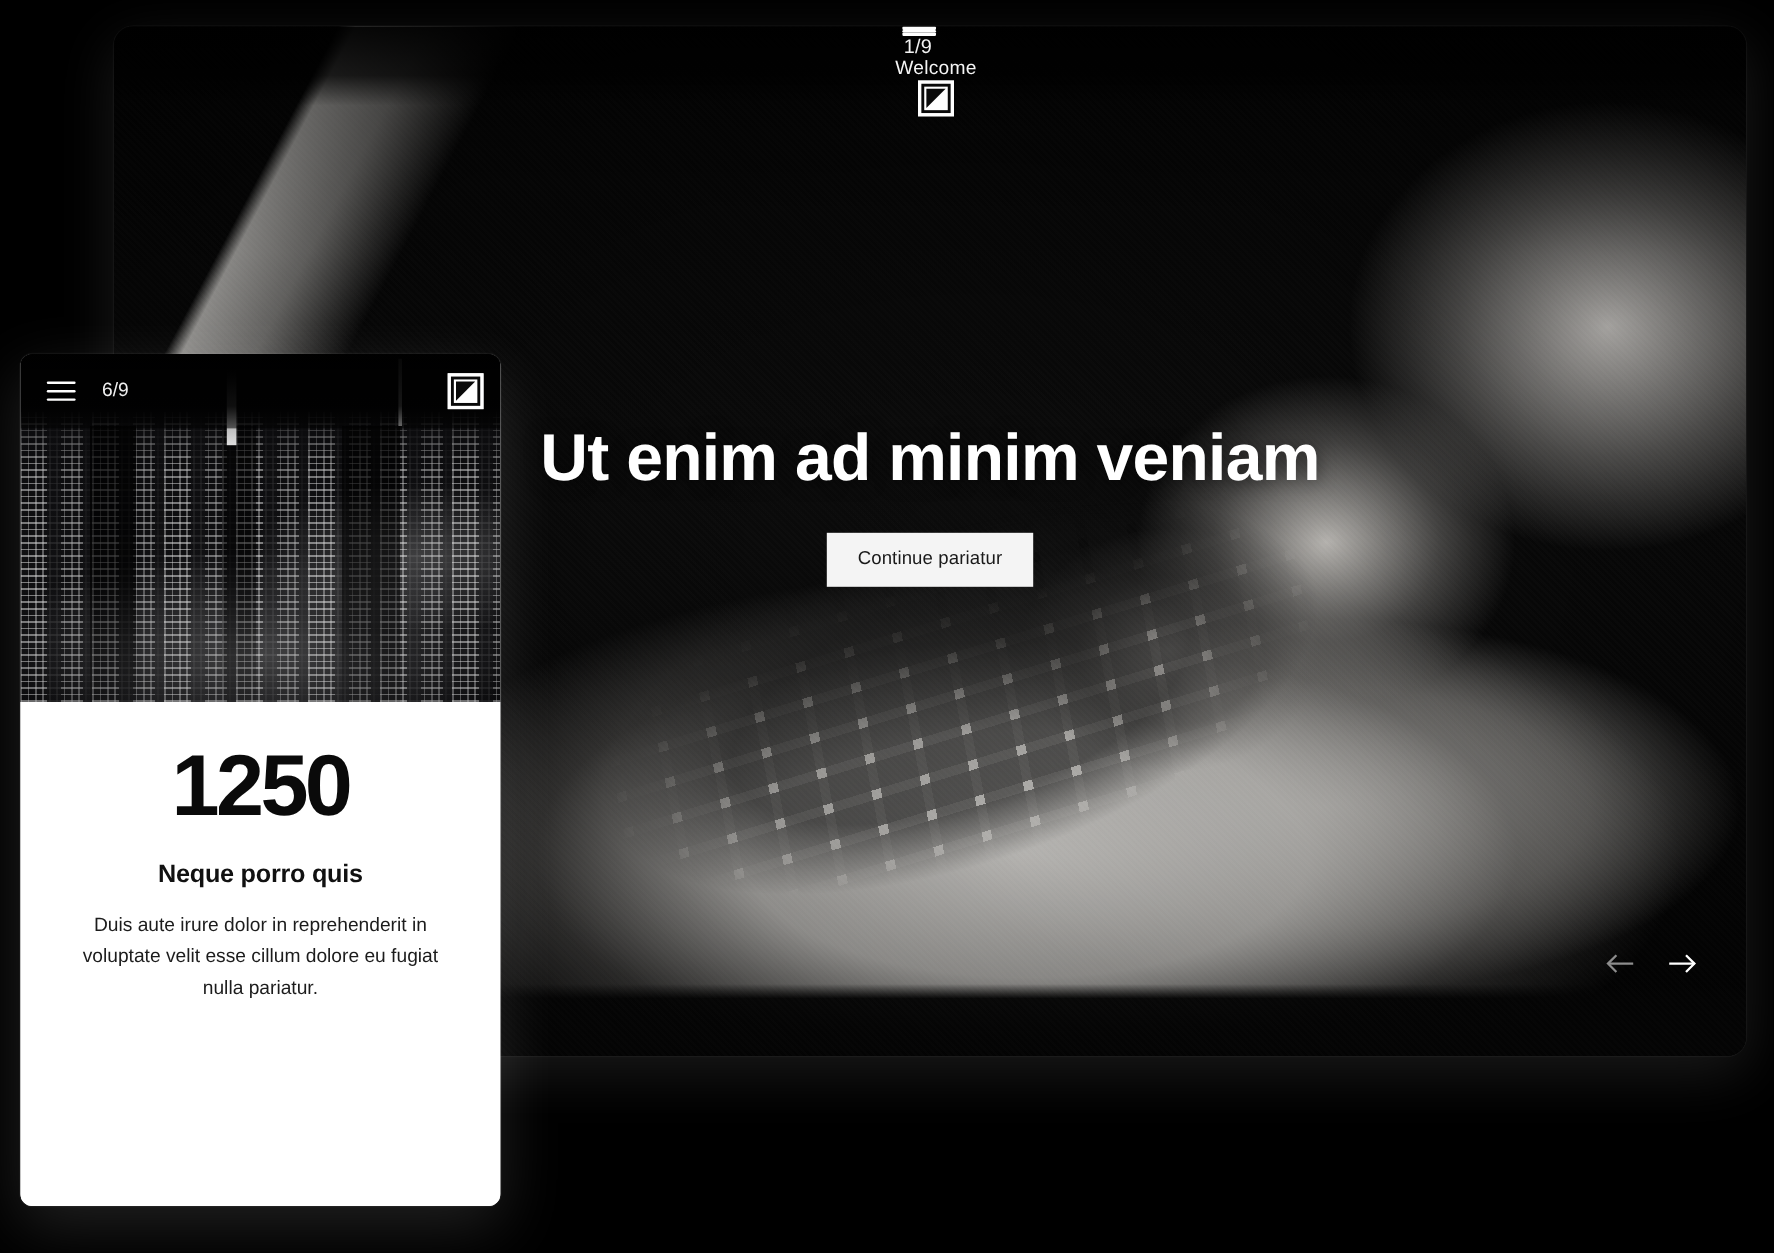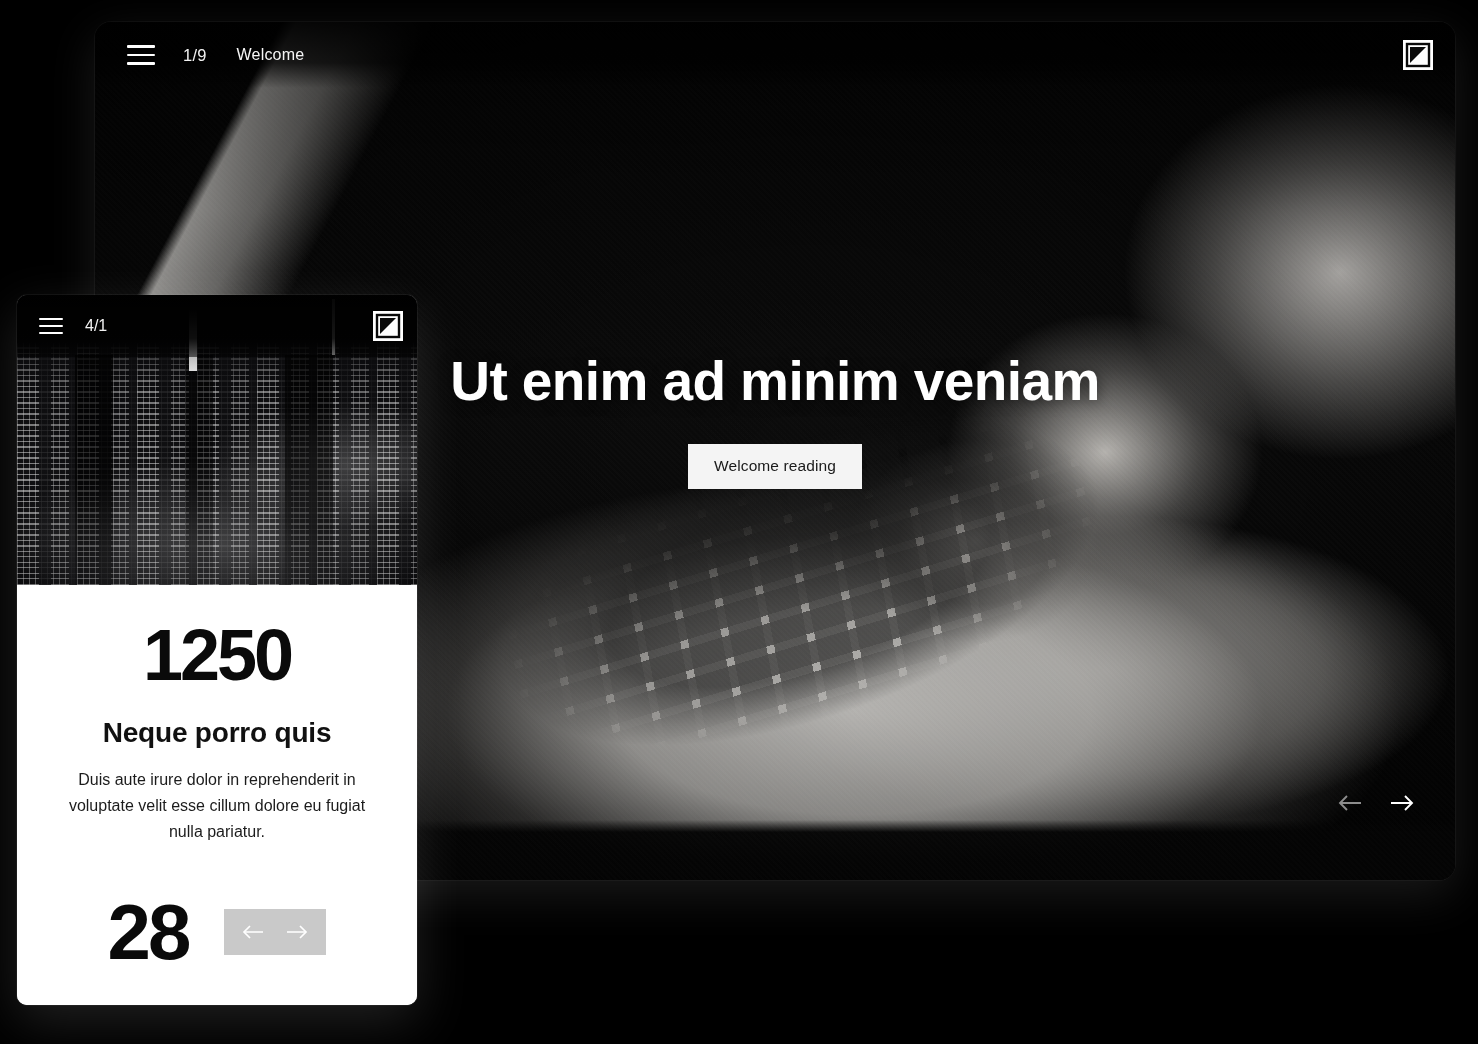--- a/index.html
+++ b/index.html
@@ -90,20 +90,21 @@
   .topbar {
     position: absolute;
     left: 0; top: 0;
     width: 100%;
     height: 66px;
     display: flex;
     align-items: center;
     padding: 0 22px 0 32px;
     z-index: 6;
     background: linear-gradient(180deg, rgba(0,0,0,0.92) 0%, rgba(0,0,0,0.72) 62%, rgba(0,0,0,0.0) 100%);
+    flex-direction: column;
   }
   .hamburger {
     width: 28px; height: 20px;
     display: flex; flex-direction: column; justify-content: space-between;
     cursor: pointer;
     margin-right: 28px;
   }
   .hamburger span { display:block; height: 2.6px; background: #ffffff; border-radius: 1px; }
 
   .slide-counter {
@@ -284,21 +285,21 @@
   }
   .stat-big {
     font-size: 72px;
     font-weight: bold;
     color: #0a0a0a;
     letter-spacing: -3px;
     line-height: 1.0;
     margin-top: 8px;
   }
   .stat-label {
-    font-size: 28px;
+    font-size: 21px;
     font-weight: bold;
     color: #111111;
     margin-top: 26px;
     letter-spacing: -0.2px;
   }
   .stat-body {
     font-size: 16px;
     color: #1c1c1c;
     line-height: 1.62;
     margin-top: 18px;
@@ -363,21 +364,21 @@
         <svg width="30" height="30" viewBox="0 0 30 30" aria-hidden="true">
           <rect x="0" y="0" width="30" height="30" fill="#ffffff"></rect>
           <rect x="4" y="4" width="22" height="22" fill="#ffffff" stroke="#0a0a0a" stroke-width="2.4"></rect>
           <polygon points="7,7 23,7 7,23" fill="#0a0a0a"></polygon>
         </svg>
       </div>
     </div>
 
     <div class="hero-content">
       <div class="hero-heading">Ut enim ad minim veniam</div>
-      <button class="hero-cta">Welcome reading</button>
+      <button class="hero-cta">Continue pariatur</button>
     </div>
 
     <div class="desktop-nav">
       <button class="nav-arrow">
         <svg width="26" height="20" viewBox="0 0 26 20" aria-hidden="true">
           <line x1="24" y1="10" x2="3" y2="10" stroke="#8d8d8d" stroke-width="1.9"></line>
           <polyline points="10,3 3,10 10,17" fill="none" stroke="#8d8d8d" stroke-width="1.9"></polyline>
         </svg>
       </button>
       <button class="nav-arrow">
@@ -397,51 +398,34 @@
       <div class="city-towers"></div>
       <div class="city-spire"></div>
       <div class="city-spire2"></div>
 
       <div class="mobile-topbar">
         <div class="m-hamburger">
           <span></span>
           <span></span>
           <span></span>
         </div>
-        <div class="m-counter">4/1</div>
+        <div class="m-counter">6/9</div>
         <div class="m-spacer"></div>
         <div class="m-logo">
           <svg width="30" height="30" viewBox="0 0 30 30" aria-hidden="true">
             <rect x="0" y="0" width="30" height="30" fill="#ffffff"></rect>
             <rect x="4" y="4" width="22" height="22" fill="#ffffff" stroke="#0a0a0a" stroke-width="2.4"></rect>
             <polygon points="7,7 23,7 7,23" fill="#0a0a0a"></polygon>
           </svg>
         </div>
       </div>
     </div>
 
     <div class="mobile-body">
       <div class="stat-big">1250</div>
       <div class="stat-label">Neque porro quis</div>
       <div class="stat-body">Duis aute irure dolor in reprehenderit in voluptate velit esse cillum dolore eu fugiat nulla pariatur.</div>
 
-      <div class="mobile-footer">
-        <div class="stat-second">28</div>
-        <div class="mobile-nav">
-          <button class="m-nav-arrow">
-            <svg width="24" height="18" viewBox="0 0 24 18" aria-hidden="true">
-              <line x1="22" y1="9" x2="3" y2="9" stroke="#ffffff" stroke-width="1.7"></line>
-              <polyline points="9,3 3,9 9,15" fill="none" stroke="#ffffff" stroke-width="1.7"></polyline>
-            </svg>
-          </button>
-          <button class="m-nav-arrow">
-            <svg width="24" height="18" viewBox="0 0 24 18" aria-hidden="true">
-              <line x1="2" y1="9" x2="21" y2="9" stroke="#ffffff" stroke-width="1.7"></line>
-              <polyline points="15,3 21,9 15,15" fill="none" stroke="#ffffff" stroke-width="1.7"></polyline>
-            </svg>
-          </button>
-        </div>
-      </div>
     </div>
 
   </div>
 
 </div>
 
 </body></html>

